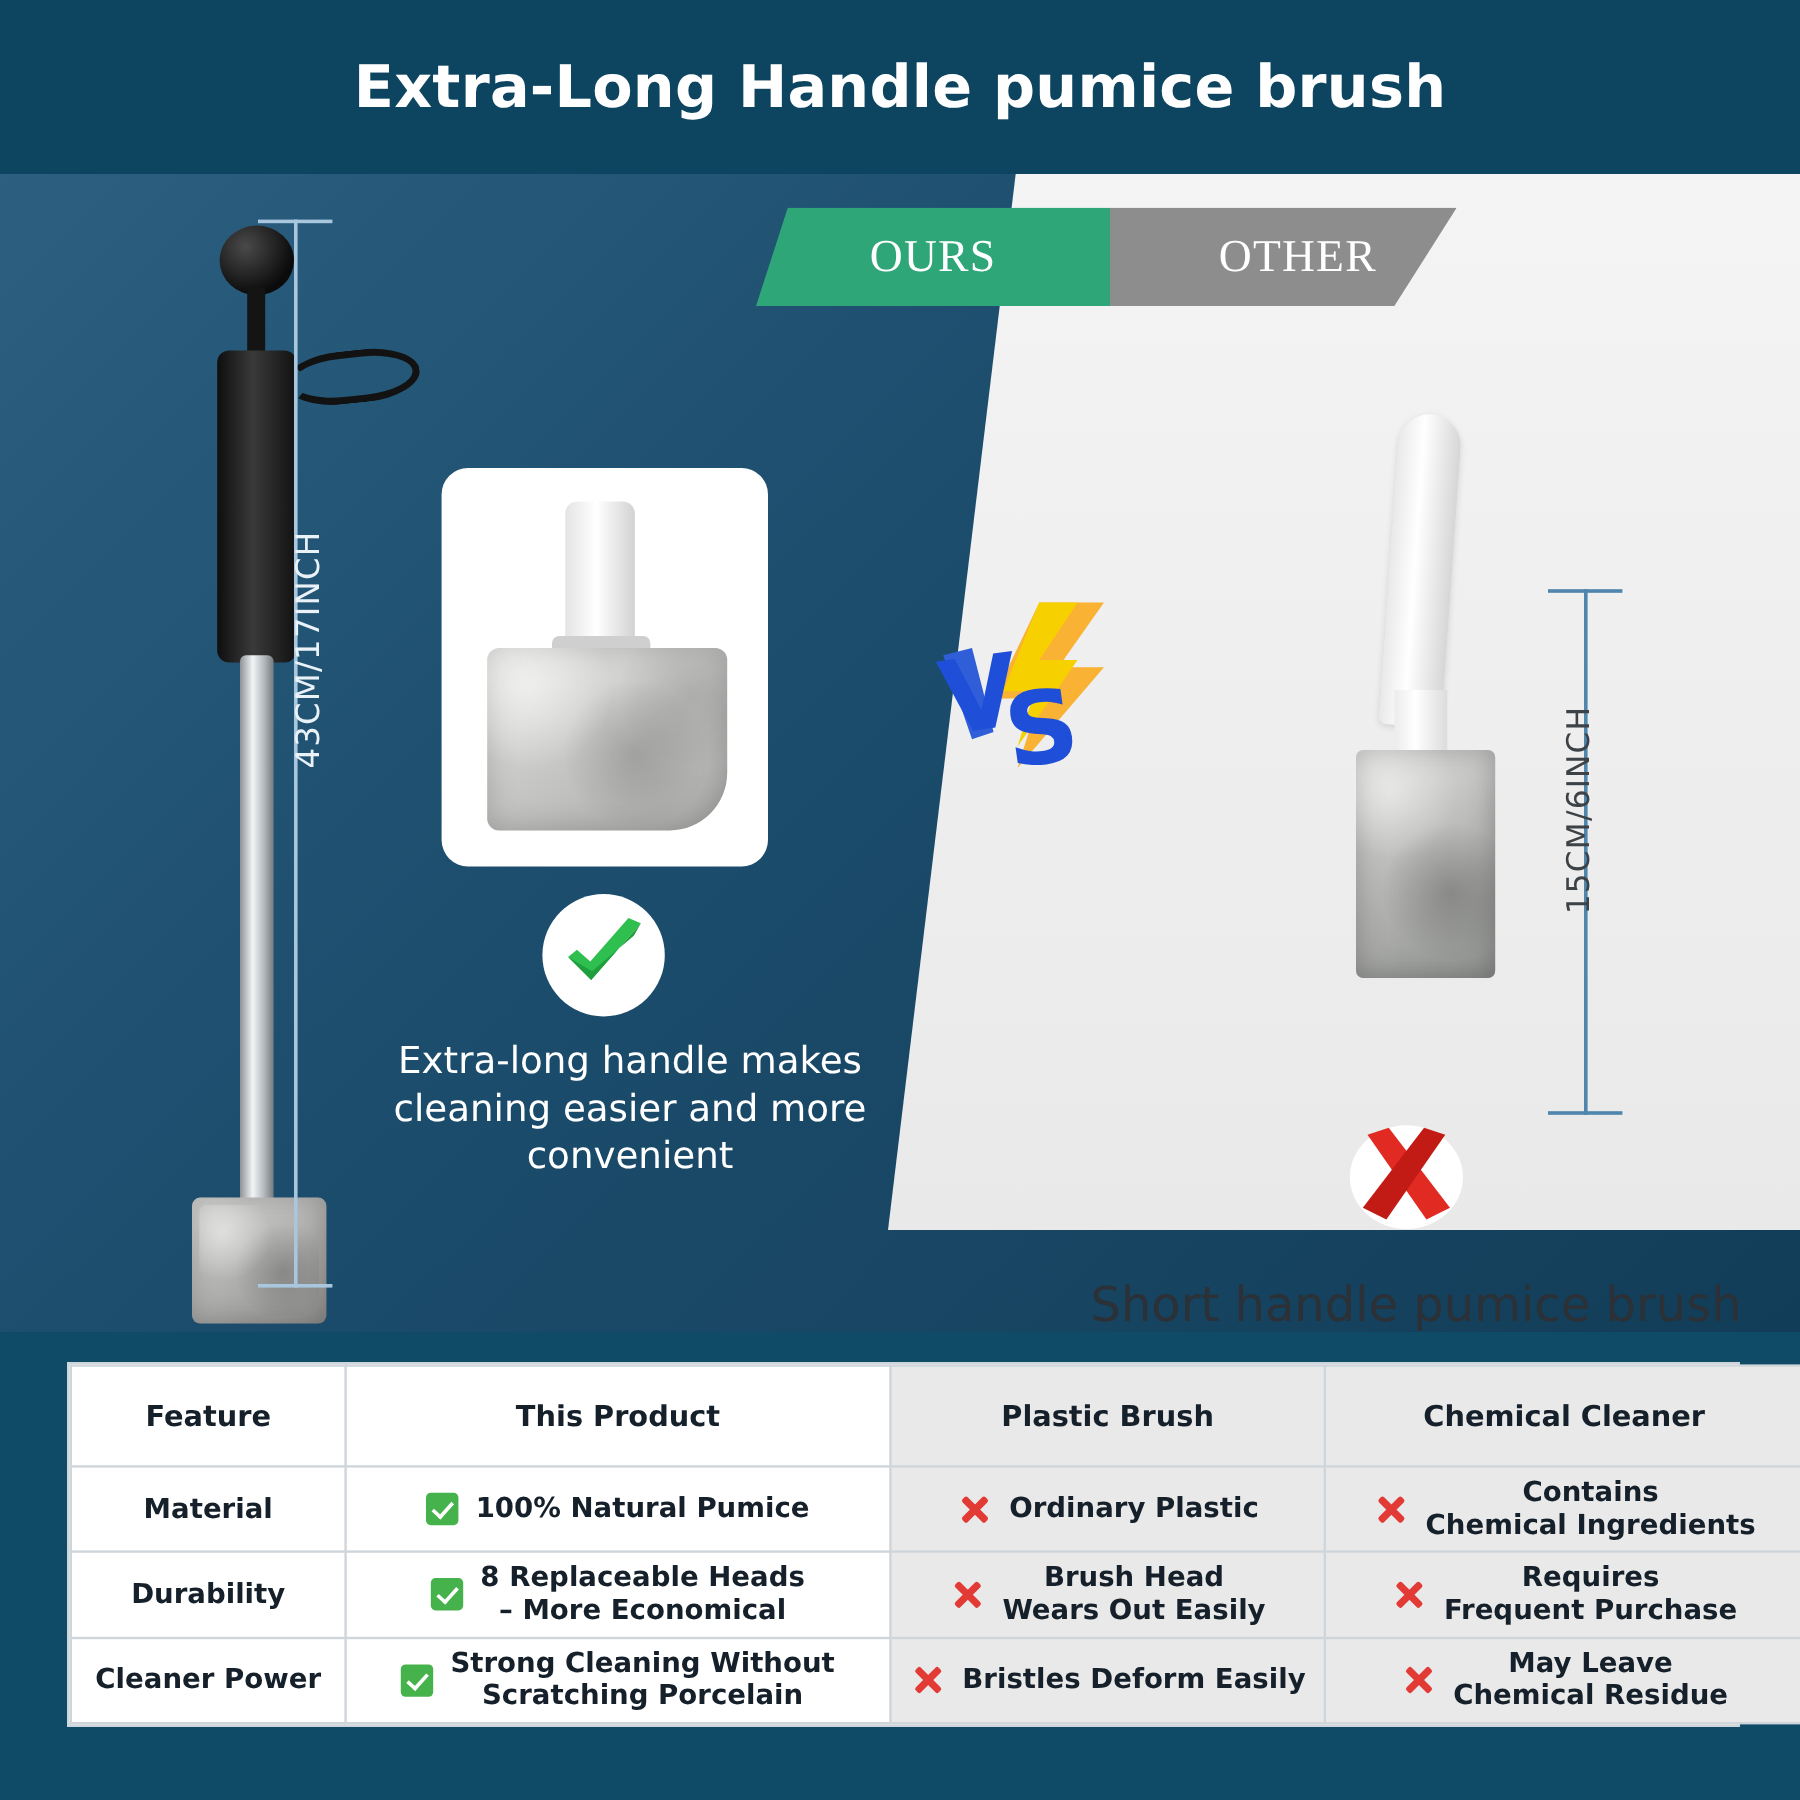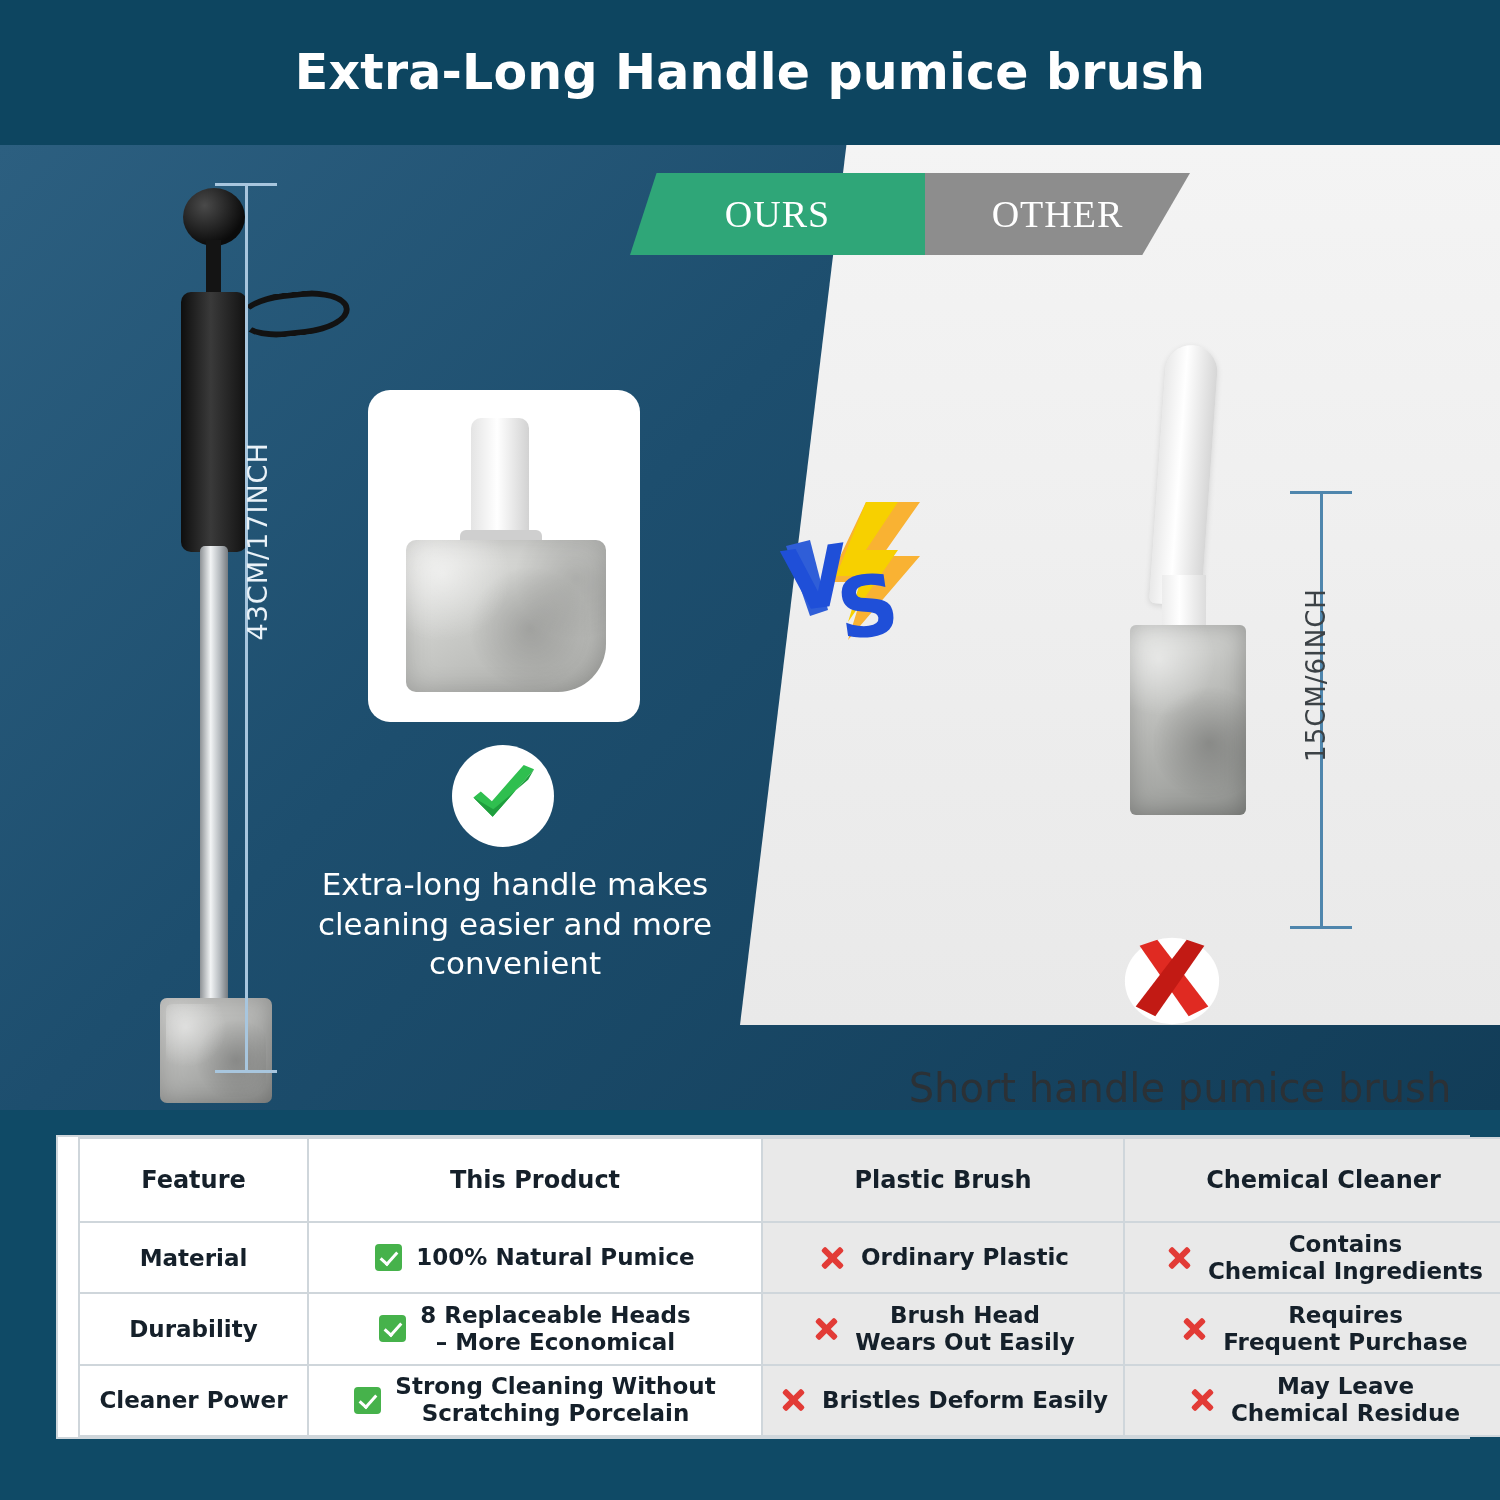--- a/index.html
+++ b/index.html
@@ -40,20 +40,21 @@
     position:absolute;top:0;height:82px;display:flex;align-items:center;justify-content:center;
     color:#fff;font-size:38px;letter-spacing:1px;
   }
   .tab-ours{
     left:0;width:295px;background:#2fa678;
     clip-path:polygon(9% 0, 100% 0, 100% 100%, 0% 100%);
   }
   .tab-other{
     left:295px;width:265px;background:#8d8d8d;
     clip-path:polygon(0 0, 100% 0, 82% 100%, 0% 100%);
+    padding-left:24px;
   }
 
   
   .long-brush{position:absolute;left:88px;top:35px;width:300px;height:920px;}
   .knob{
     position:absolute;left:95px;top:8px;width:62px;height:58px;border-radius:50%;
     background:radial-gradient(circle at 35% 30%,#4a4a4a,#0b0b0b 70%);
   }
   .knob-stem{position:absolute;left:118px;top:60px;width:15px;height:58px;background:#141414;}
   .grip{
@@ -118,21 +119,21 @@
                radial-gradient(circle at 85% 25%,rgba(0,0,0,.12),transparent 30%);
   }
 
   
   .check-badge{
     position:absolute;left:452px;top:600px;width:102px;height:102px;border-radius:50%;
     background:#ffffff;display:flex;align-items:center;justify-content:center;
   }
   .check-badge svg{width:74px;height:74px;}
   .ours-caption{
-    position:absolute;left:290px;top:720px;width:450px;text-align:center;
+    position:absolute;left:300px;top:720px;width:450px;text-align:center;
     color:#ffffff;font-size:31px;line-height:1.28;
   }
 
   
   .vs{
     position:absolute;left:770px;top:345px;width:170px;height:170px;
   }
 
   
   .short-brush{position:absolute;left:1118px;top:200px;width:190px;height:620px;}
@@ -172,21 +173,21 @@
     display:flex;align-items:center;justify-content:center;
   }
   .other-caption{
     position:absolute;left:880px;top:920px;width:600px;text-align:center;
     color:#2b3136;font-size:40px;
   }
 
   
   .table-wrap{
     position:absolute;left:56px;top:1135px;width:1390px;height:300px;
-    border:2px solid #cfd6db;background:#ffffff;padding-left:20px;
+    border:2px solid #cfd6db;background:#ffffff;
   }
   table{border-collapse:collapse;width:100%;height:100%;table-layout:fixed;}
   th,td{
     border:2px solid #cfd6db;text-align:center;vertical-align:middle;
     font-size:23px;color:#15202a;font-weight:bold;padding:4px 6px;
   }
   thead th{height:74px;font-size:24px;}
   th.col-feature{width:215px;background:#ffffff;}
   th.col-this{width:440px;background:#ffffff;}
   th.col-plastic{width:348px;background:#e9e9e9;}

